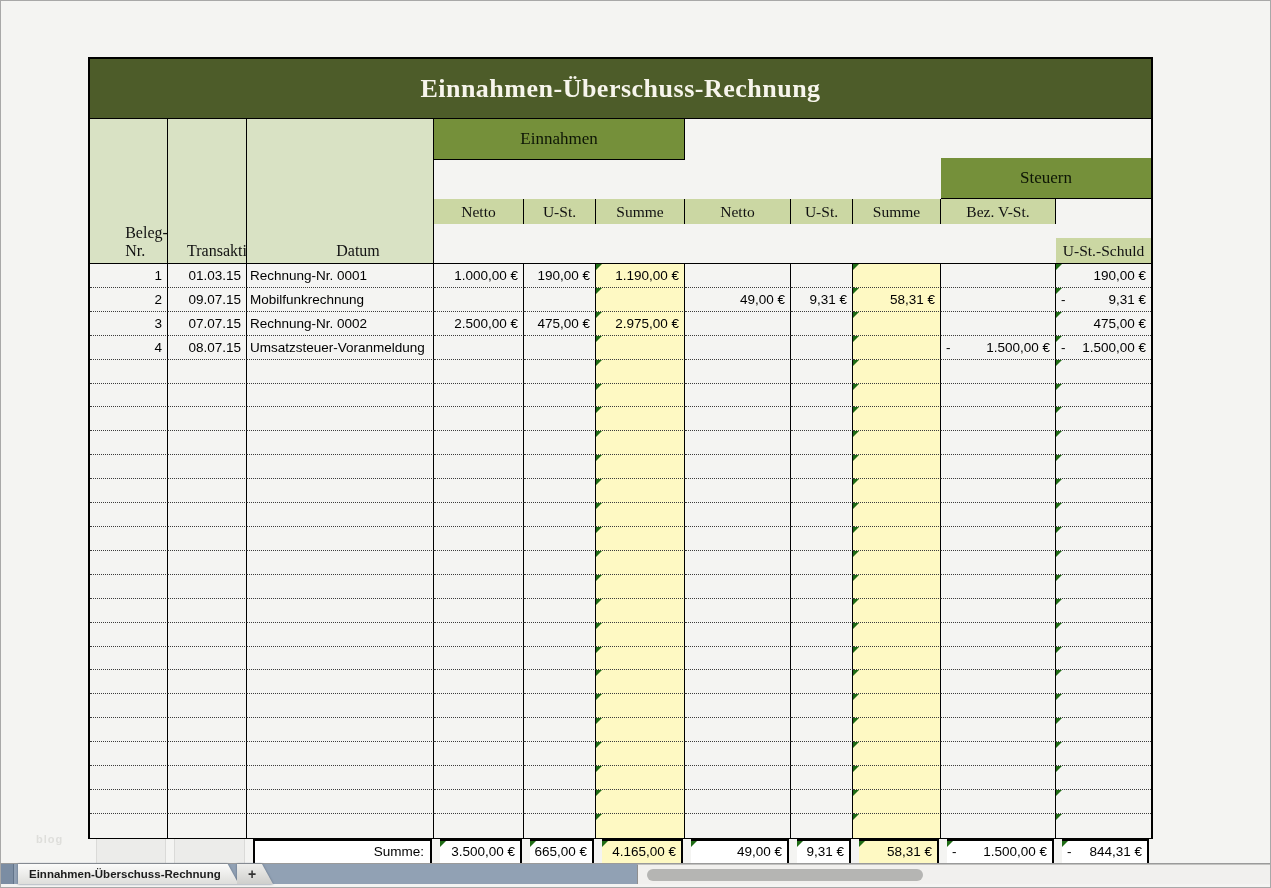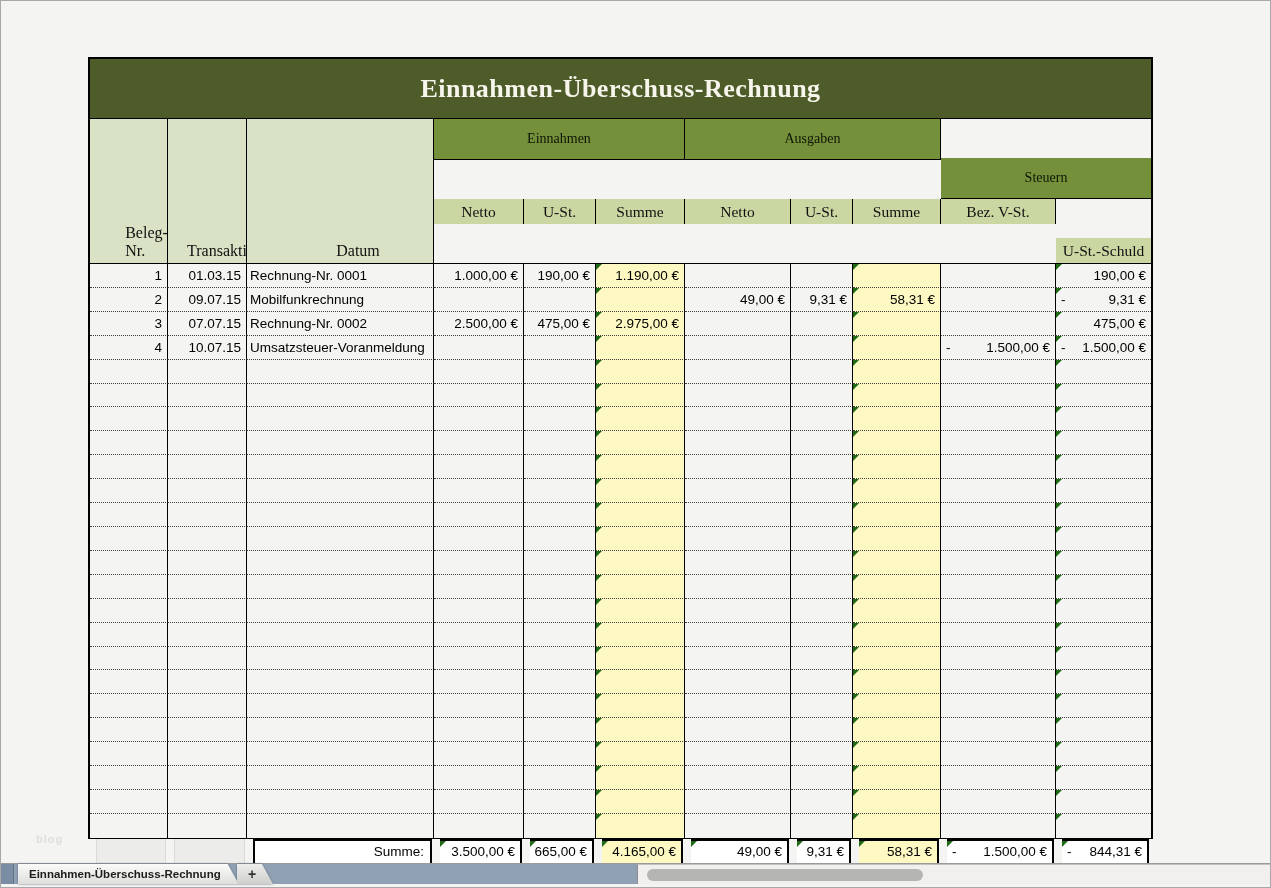--- a/index.html
+++ b/index.html
@@ -28,21 +28,21 @@
   .hdr-left {
     grid-row:1 / 3; background:#d9e2c4; border-right:1px solid #000;
     display:flex; align-items:flex-end; justify-content:center;
     font-family:"Liberation Serif","DejaVu Serif",serif; font-size:16px; color:#111;
     padding-bottom:3px;
     padding-left:36px;
   }
   .hdr-group {
     background:#75903a; border-right:1px solid #000; border-bottom:1px solid #000;
     display:flex; align-items:center; justify-content:center;
-    font-family:"Liberation Serif","DejaVu Serif",serif; font-size:14px; color:#0d1505;
+    font-family:"Liberation Serif","DejaVu Serif",serif; font-size:17px; color:#0d1505;
     height:41px;
   }
   .hdr-sub {
     background:#cbd7a3; border-right:1px solid #000;
     display:flex; align-items:center; justify-content:center;
     font-family:"Liberation Serif","DejaVu Serif",serif; font-size:15.5px; color:#111;
     height:25px;
   }
   .hdr-group.last, .hdr-sub.last, .hdr-left.lastcol { border-right:none;margin-top:39px; }
   .header-grid { border-bottom:1px solid #000; }
@@ -113,21 +113,20 @@
     <div class="title-bar">
       <span>Einnahmen-Überschuss-Rechnung</span>
     </div>
 
     <div class="grid-row header-grid">
       <div class="hdr-left">Beleg-Nr.</div>
       <div class="hdr-left">Transaktion</div>
       <div class="hdr-left">Datum</div>
 
       <div class="hdr-group" style="grid-column:4 / 7">Einnahmen</div>
-      <div class="hdr-group" style="grid-column:7 / 10">Ausgaben</div>
       <div class="hdr-group last" style="grid-column:10 / 12">Steuern</div>
 
       <div class="hdr-sub">Netto</div>
       <div class="hdr-sub">U-St.</div>
       <div class="hdr-sub">Summe</div>
       <div class="hdr-sub">Netto</div>
       <div class="hdr-sub">U-St.</div>
       <div class="hdr-sub">Summe</div>
       <div class="hdr-sub">Bez. V-St.</div>
       <div class="hdr-sub last">U-St.-Schuld</div>
@@ -226,21 +225,21 @@
           <div class="cell cR lastcol">
             <span class="tri"></span>
             <span>475,00 €</span>
           </div>
         </div>
         <div class="grid-row brow">
           <div class="cell cR">
             <span>4</span>
           </div>
           <div class="cell cR">
-            <span>10.07.15</span>
+            <span>08.07.15</span>
           </div>
           <div class="cell cL">
             <span>Umsatzsteuer-Voranmeldung</span>
           </div>
           <div class="cell cR"></div>
           <div class="cell cR"></div>
           <div class="cell cR fill">
             <span class="tri"></span>
           </div>
           <div class="cell cR"></div>

